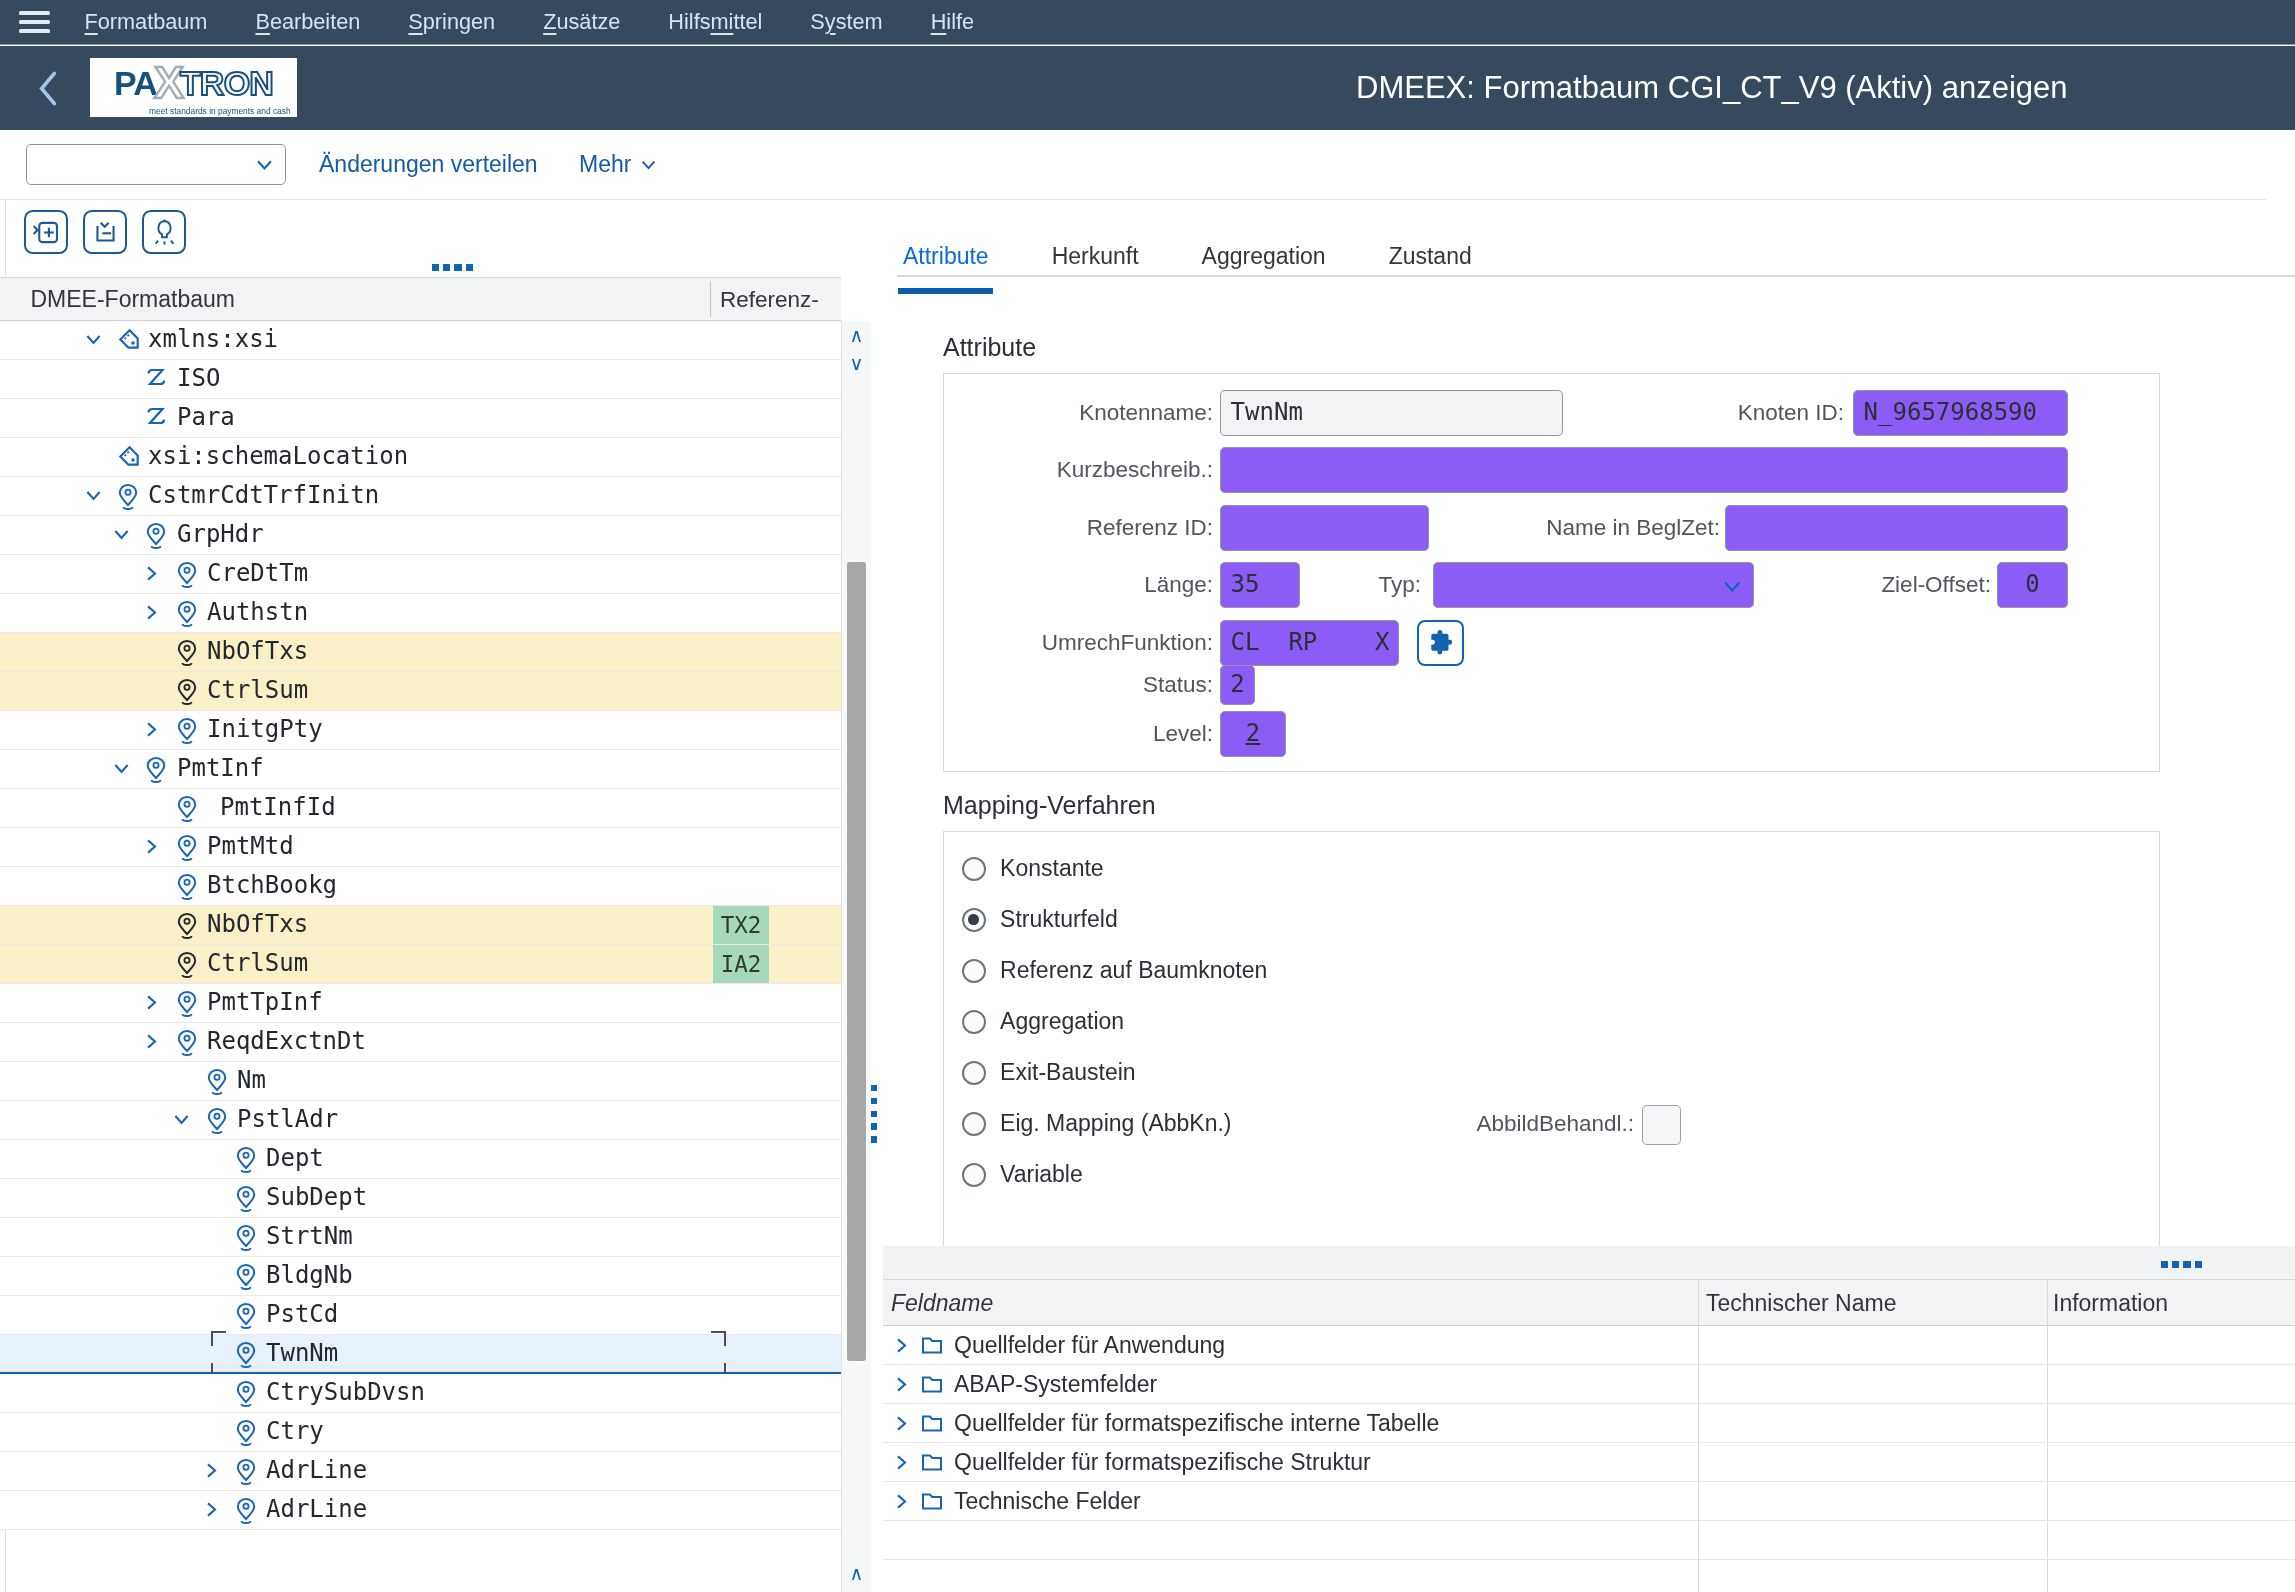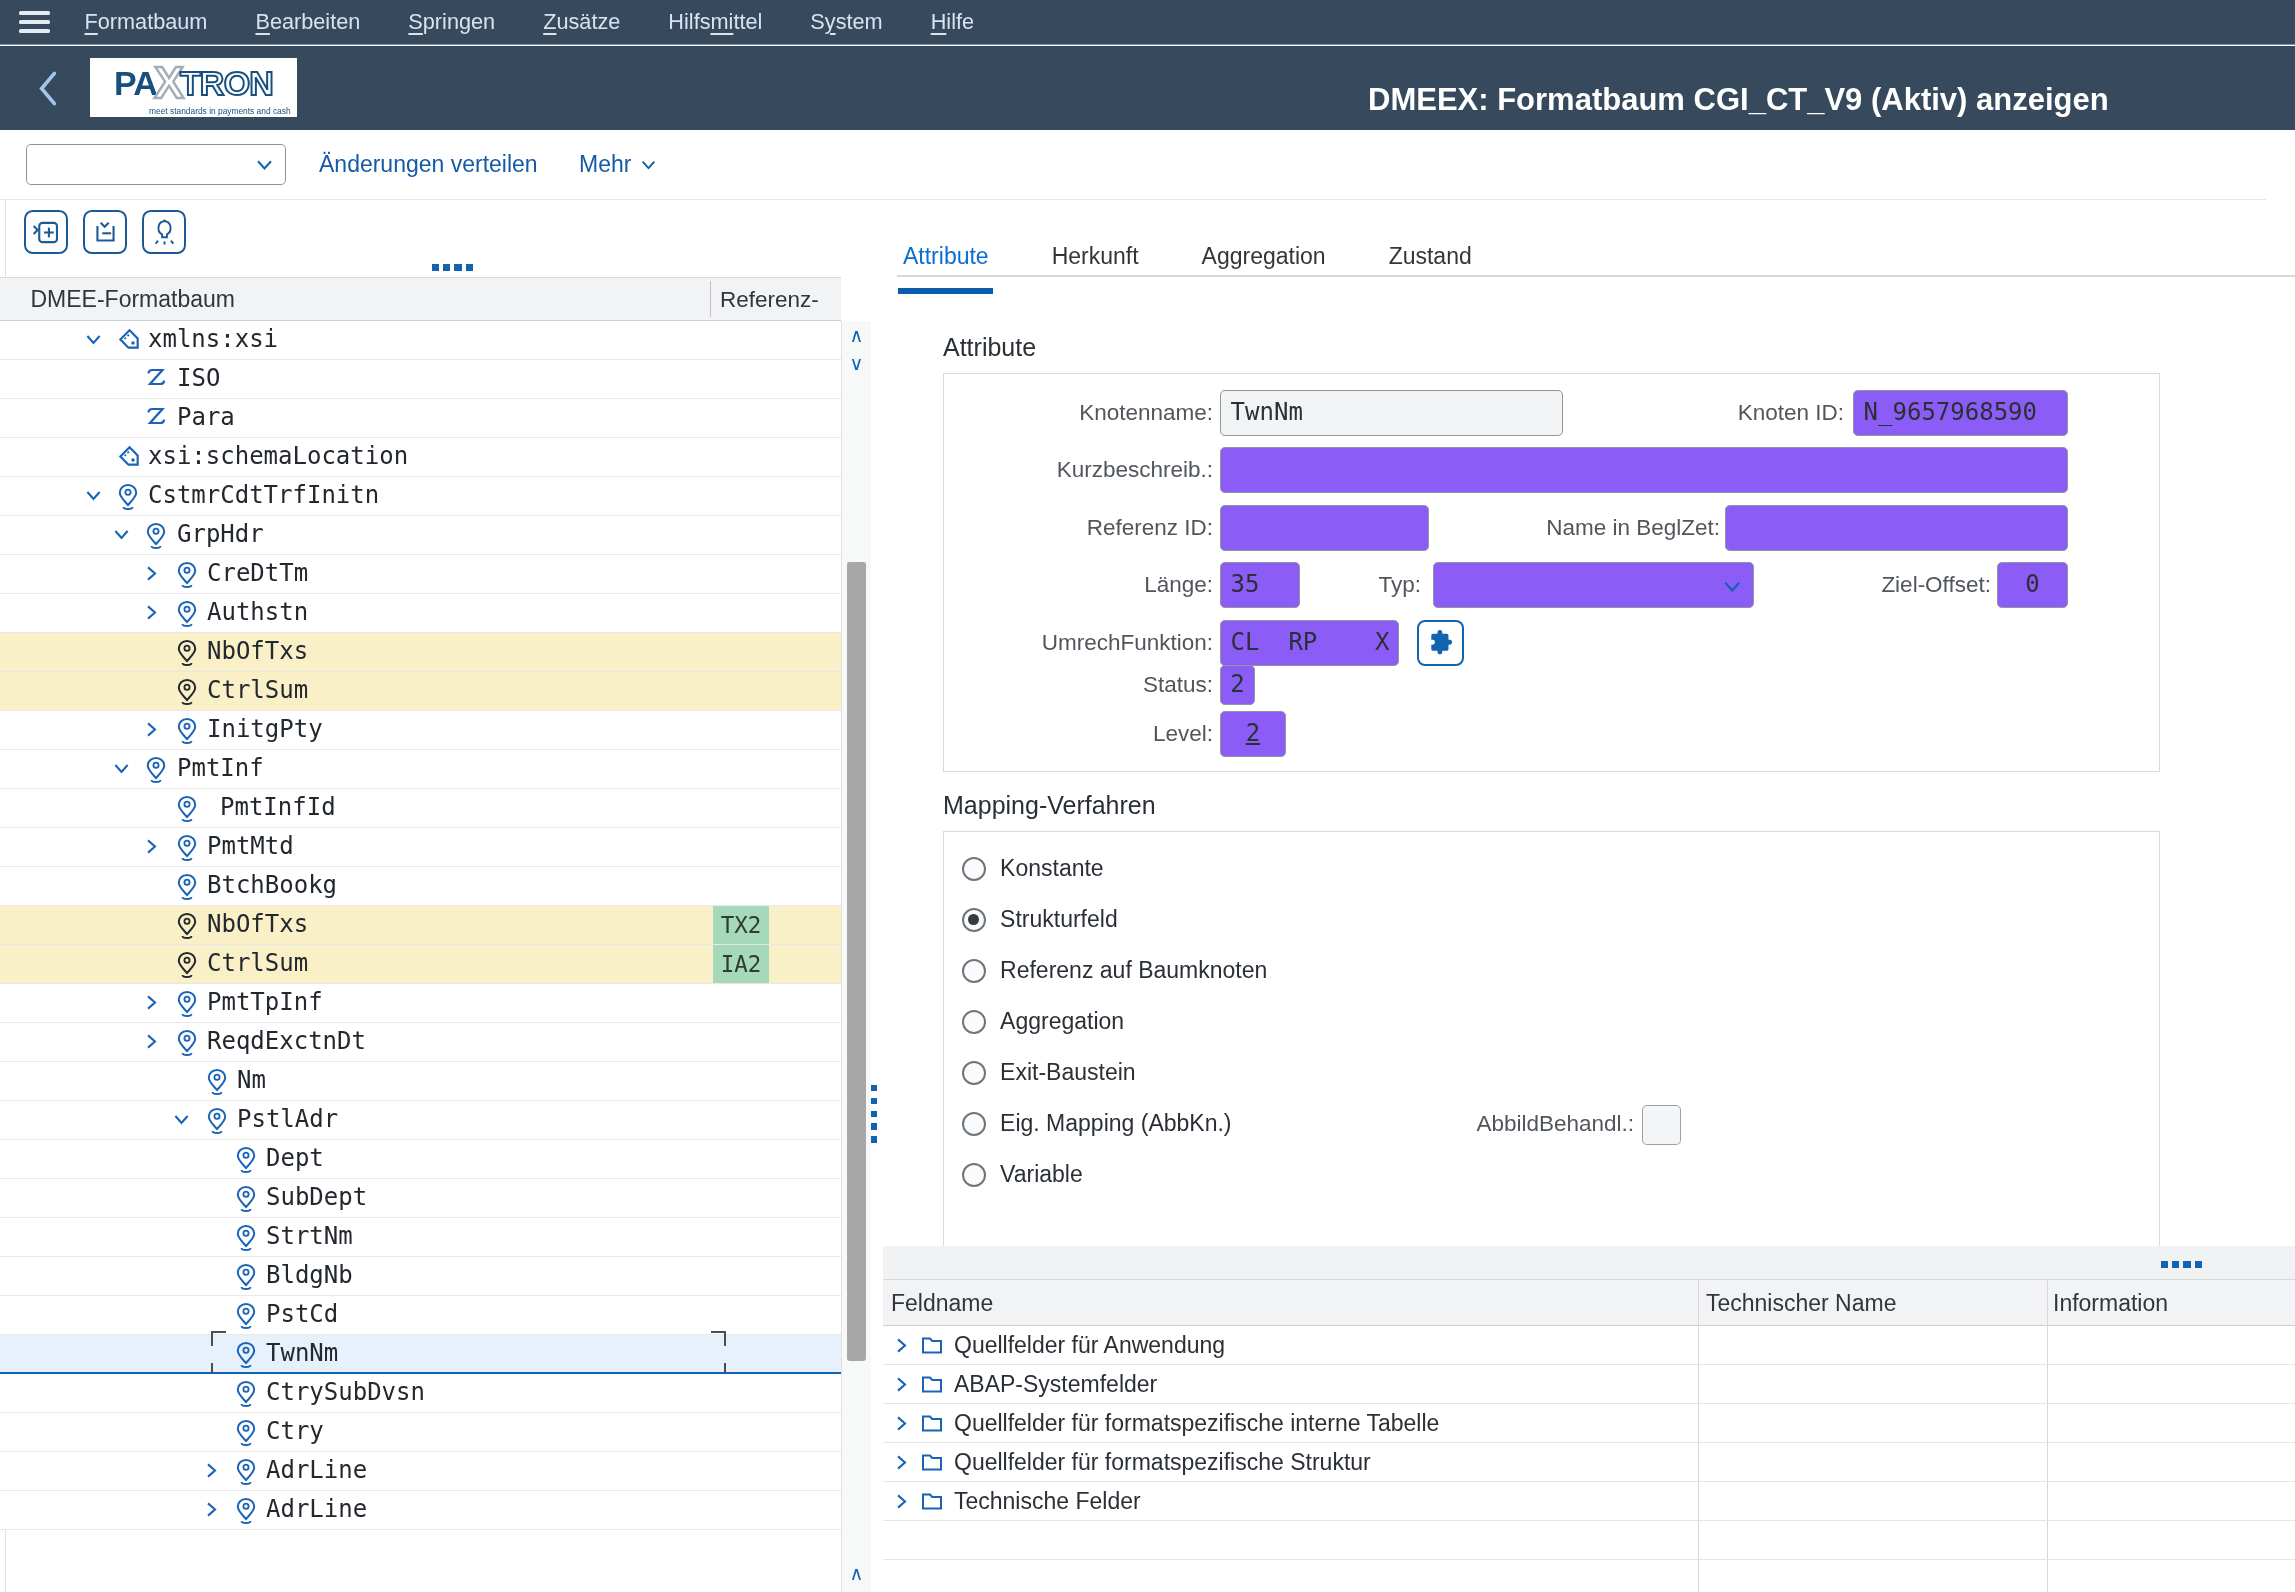--- a/index.html
+++ b/index.html
@@ -19,22 +19,22 @@
   
   .titlebar{position:absolute;left:0;top:46px;width:2295px;height:84px;background:#37495c;}
   .back-ic{position:absolute;left:32px;top:19px;cursor:pointer;}
   .logo{position:absolute;left:90px;top:12px;width:207px;height:59px;background:#fff;
         display:flex;flex-direction:column;align-items:center;justify-content:center;line-height:1;}
   .logo-line{display:flex;align-items:center;font-weight:800;letter-spacing:-0.8px;}
   .lg-pa{font-size:34px;color:#17507e;}
   .lg-x{font-size:45px;color:#fff;-webkit-text-stroke:2.4px #a4adb5;margin:0 -3.2px;font-weight:800;}
   .lg-tron{font-size:34px;color:#fff;-webkit-text-stroke:2px #17507e;}
   .logo-tag{font-size:8.4px;color:#17507e;align-self:flex-end;margin:1.6px 6.4px 0 0;}
-  .page-title{position:absolute;left:1356px;top:0;height:80px;line-height:84px;margin:12px;
-              font-size:31px;font-weight:700;color:#ffffff;white-space:nowrap;}
+  .page-title{position:absolute;left:1356px;top:0;height:80px;line-height:84px;margin:0;
+              font-size:31px;font-weight:400;color:#ffffff;white-space:nowrap;}
 
   
   .toolbar{position:absolute;left:0;top:130px;width:2266px;height:69px;background:#fff;
            border-bottom:1.6px solid #e7e7e7;}
   .tx-select{position:absolute;left:26px;top:13.6px;width:258px;height:39px;border:1.6px solid #8a949e;
              border-radius:4.8px;background:#fff;cursor:pointer;}
   .tx-select svg{position:absolute;right:9.6px;top:9.6px;}
   .tb-link{position:absolute;top:0;height:69px;line-height:69px;font-size:23px;color:#155aa5;
            cursor:pointer;white-space:nowrap;display:flex;align-items:center;gap:8px;}
 
@@ -607,21 +607,21 @@
 
     <div class="gap-strip"></div>
     <div class="grip-h table-grip">
         <i></i>
         <i></i>
         <i></i>
         <i></i>
       </div>
 
     <div class="ftable-header">
-      <span class="fth" style="left:8px;">Feldname</span>
+      <span class="fth" style="left:8px;font-style:italic;">Feldname</span>
       <span class="fth" style="left:823px;">Technischer Name</span>
       <span class="fth" style="left:1170px;">Information</span>
     </div>
     <div class="vline" style="left:815px;"></div>
     <div class="vline" style="left:1164px;"></div>
     <div class="fields-rows" id="fields-rows">
         <div class="frow">
           <svg width="21" height="21" viewBox="0 0 24 24" class="fr-chev">
             <polyline points="8,5 16,12 8,19" fill="none" stroke="#1a64b7" stroke-width="2.4"></polyline>
           </svg>

